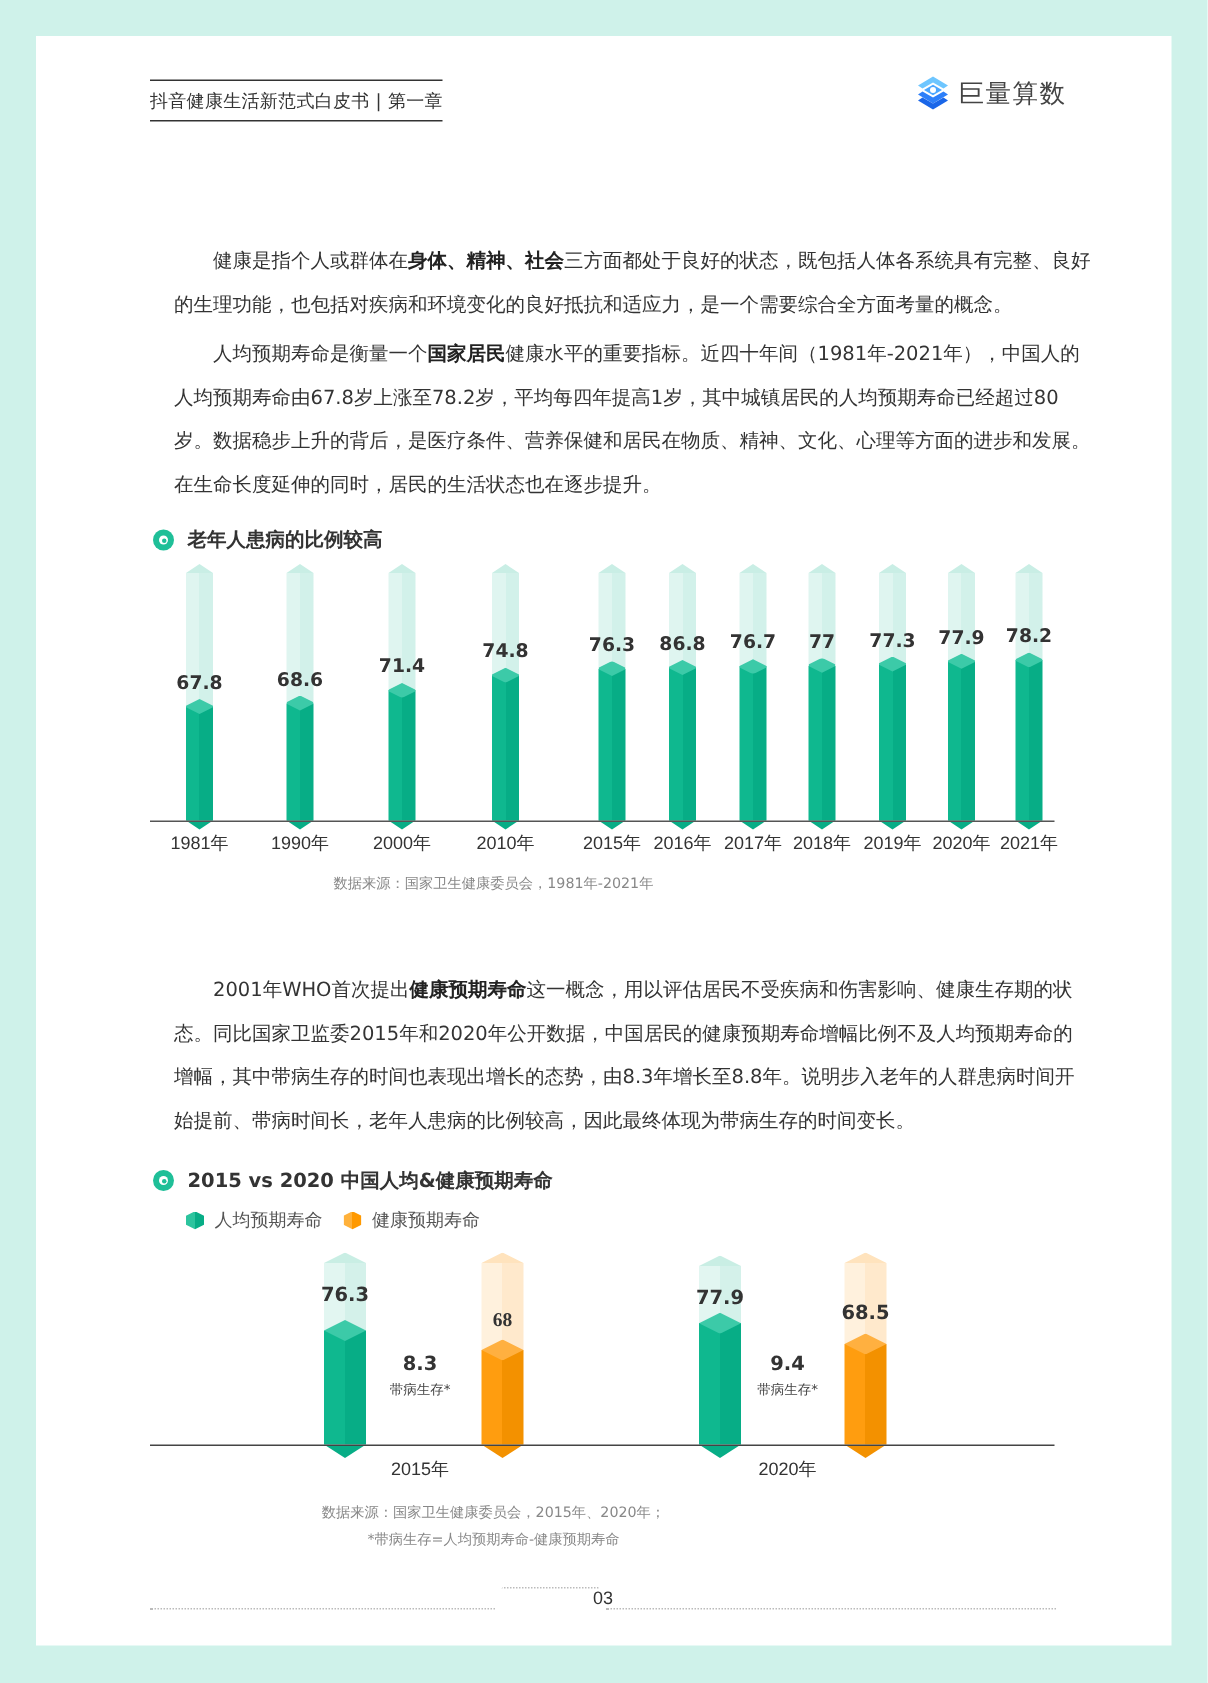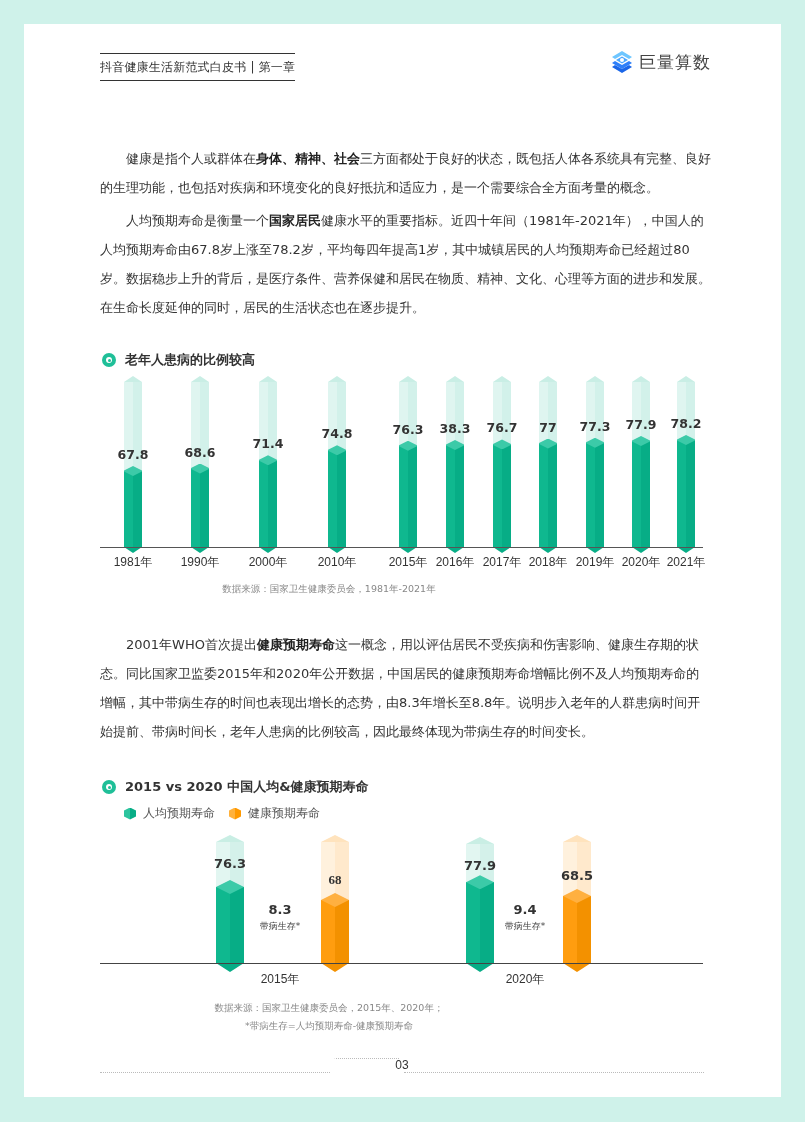--- a/index.html
+++ b/index.html
@@ -25,21 +25,21 @@
     border-top: 1.5px solid #333; border-bottom: 1.5px solid #333;
     line-height: 16px;
   }
   .logo { position: absolute; left: 586px; top: 26px; display: flex; align-items: center; gap: 5px; }
   .logo-text { font-size: 17px; color: #444; letter-spacing: 1px; }
 
   
   .para {
     position: absolute; left: 76px; width: 612px;
     font-size: 13px; line-height: 29px; color: #333;
-    text-indent: 2em; margin: 0;
+    text-indent: 2em; margin: 16px;
   }
   .para b { font-weight: bold; color: #222; }
 
   
   .sec-title { position: absolute; left: 78px; display: flex; align-items: center; gap: 9px; }
   .sec-dot { width: 14px; height: 14px; border-radius: 50%; background: #1fbf98; position: relative; }
   .sec-dot::after { content: ""; position: absolute; left: 4px; top: 4px; width: 6px; height: 6px; border-radius: 50%; background: #fff; }
   .sec-dot::before { content: ""; position: absolute; left: 5.5px; top: 5.5px; width: 3px; height: 3px; border-radius: 50%; background: #1fbf98; z-index: 2; }
   .sec-text { font-size: 13px; font-weight: bold; color: #333; }
 
@@ -177,21 +177,21 @@
       </div>
       <div class="val-label" style="left: 354px; top: 397.663px;">76.3</div>
       <div class="x-label" style="left: 354px; top: 530px;">2015年</div>
       <div class="bar-col" style="left: 422px; top: 0px;">
         <div class="ghost-cap" style="top:352px"></div>
         <div class="ghost" style="top:358px;height:63.06730769230768px"></div>
         <div class="solid" style="top:421.0673076923077px;height:101.93269230769232px"></div>
         <div class="solid-cap" style="top:416.0673076923077px"></div>
         <div class="solid-tip" style="top:523px"></div>
       </div>
-      <div class="val-label" style="left: 401px; top: 397.067px;">38.3</div>
+      <div class="val-label" style="left: 401px; top: 397.067px;">86.8</div>
       <div class="x-label" style="left: 401px; top: 530px;">2016年</div>
       <div class="bar-col" style="left: 469px; top: 0px;">
         <div class="ghost-cap" style="top:352px"></div>
         <div class="ghost" style="top:358px;height:62.47115384615381px"></div>
         <div class="solid" style="top:420.4711538461538px;height:102.52884615384619px"></div>
         <div class="solid-cap" style="top:415.4711538461538px"></div>
         <div class="solid-tip" style="top:523px"></div>
       </div>
       <div class="val-label" style="left: 448px; top: 396.471px;">76.7</div>
       <div class="x-label" style="left: 448px; top: 530px;">2017年</div>

